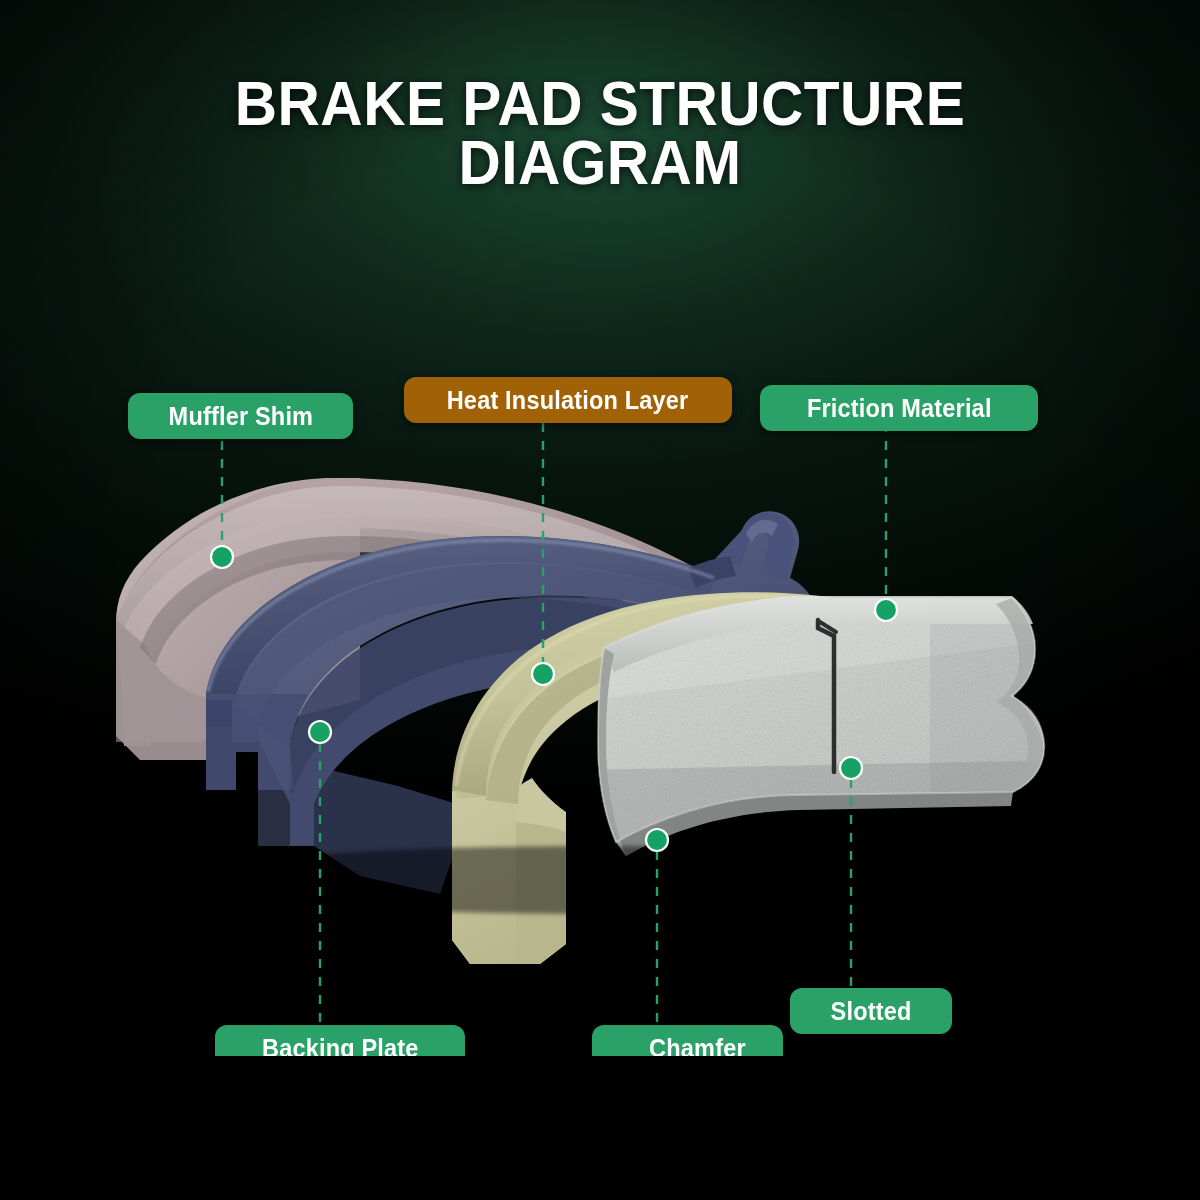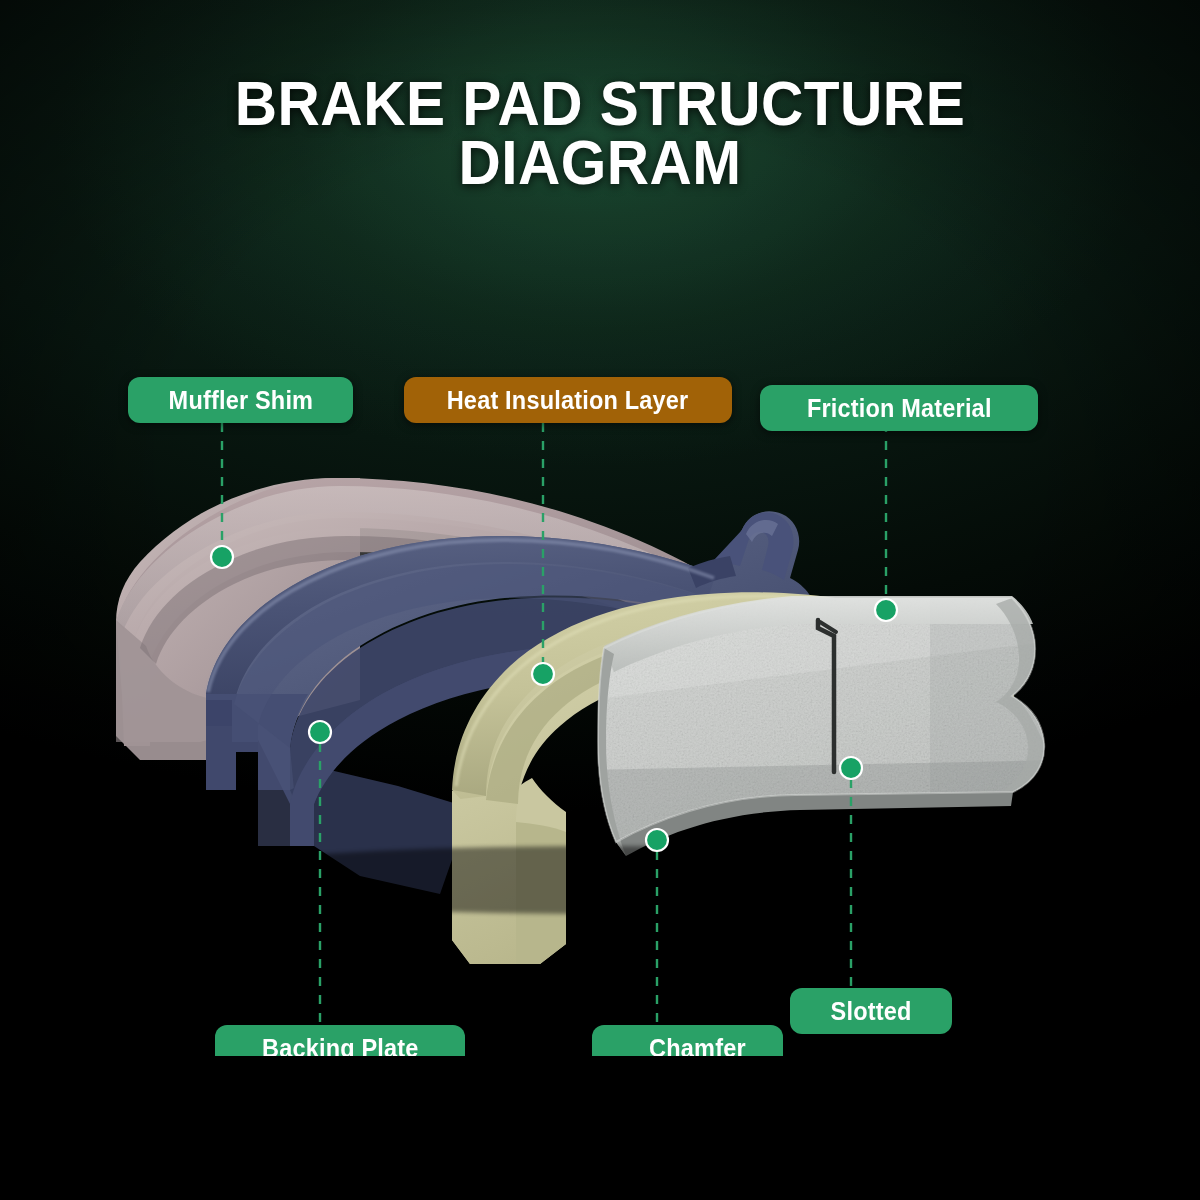--- a/index.html
+++ b/index.html
@@ -549,21 +549,21 @@
         <circle cx="222" cy="557" r="11" fill="#17a265" stroke="#ffffff" stroke-width="2.2"></circle>
         <circle cx="543" cy="674" r="11" fill="#17a265" stroke="#ffffff" stroke-width="2.2"></circle>
         <circle cx="886" cy="610" r="11" fill="#17a265" stroke="#ffffff" stroke-width="2.2"></circle>
         <circle cx="320" cy="732" r="11" fill="#17a265" stroke="#ffffff" stroke-width="2.2"></circle>
         <circle cx="657" cy="840" r="11" fill="#17a265" stroke="#ffffff" stroke-width="2.2"></circle>
         <circle cx="851" cy="768" r="11" fill="#17a265" stroke="#ffffff" stroke-width="2.2"></circle>
       </g>
   </svg>
 
   <div id="pill-layer">
-      <div class="pill" style="left: 128px; top: 377px; width: 185px; height: 46px; background: rgb(42, 161, 103);">
+      <div class="pill" style="left: 128px; top: 393px; width: 185px; height: 46px; background: rgb(42, 161, 103);">
         <span>Muffler Shim</span>
       </div>
       <div class="pill" style="left: 404px; top: 377px; width: 288px; height: 46px; background: #a16207;">
         <span>Heat Insulation Layer</span>
       </div>
       <div class="pill" style="left: 760px; top: 377px; width: 238px; height: 46px; background: rgb(42, 161, 103); margin-top: 8px;">
         <span>Friction Material</span>
       </div>
       <div class="pill" style="left: 215px; top: 1025px; width: 210px; height: 46px; background: rgb(42, 161, 103);">
         <span>Backing Plate</span>

